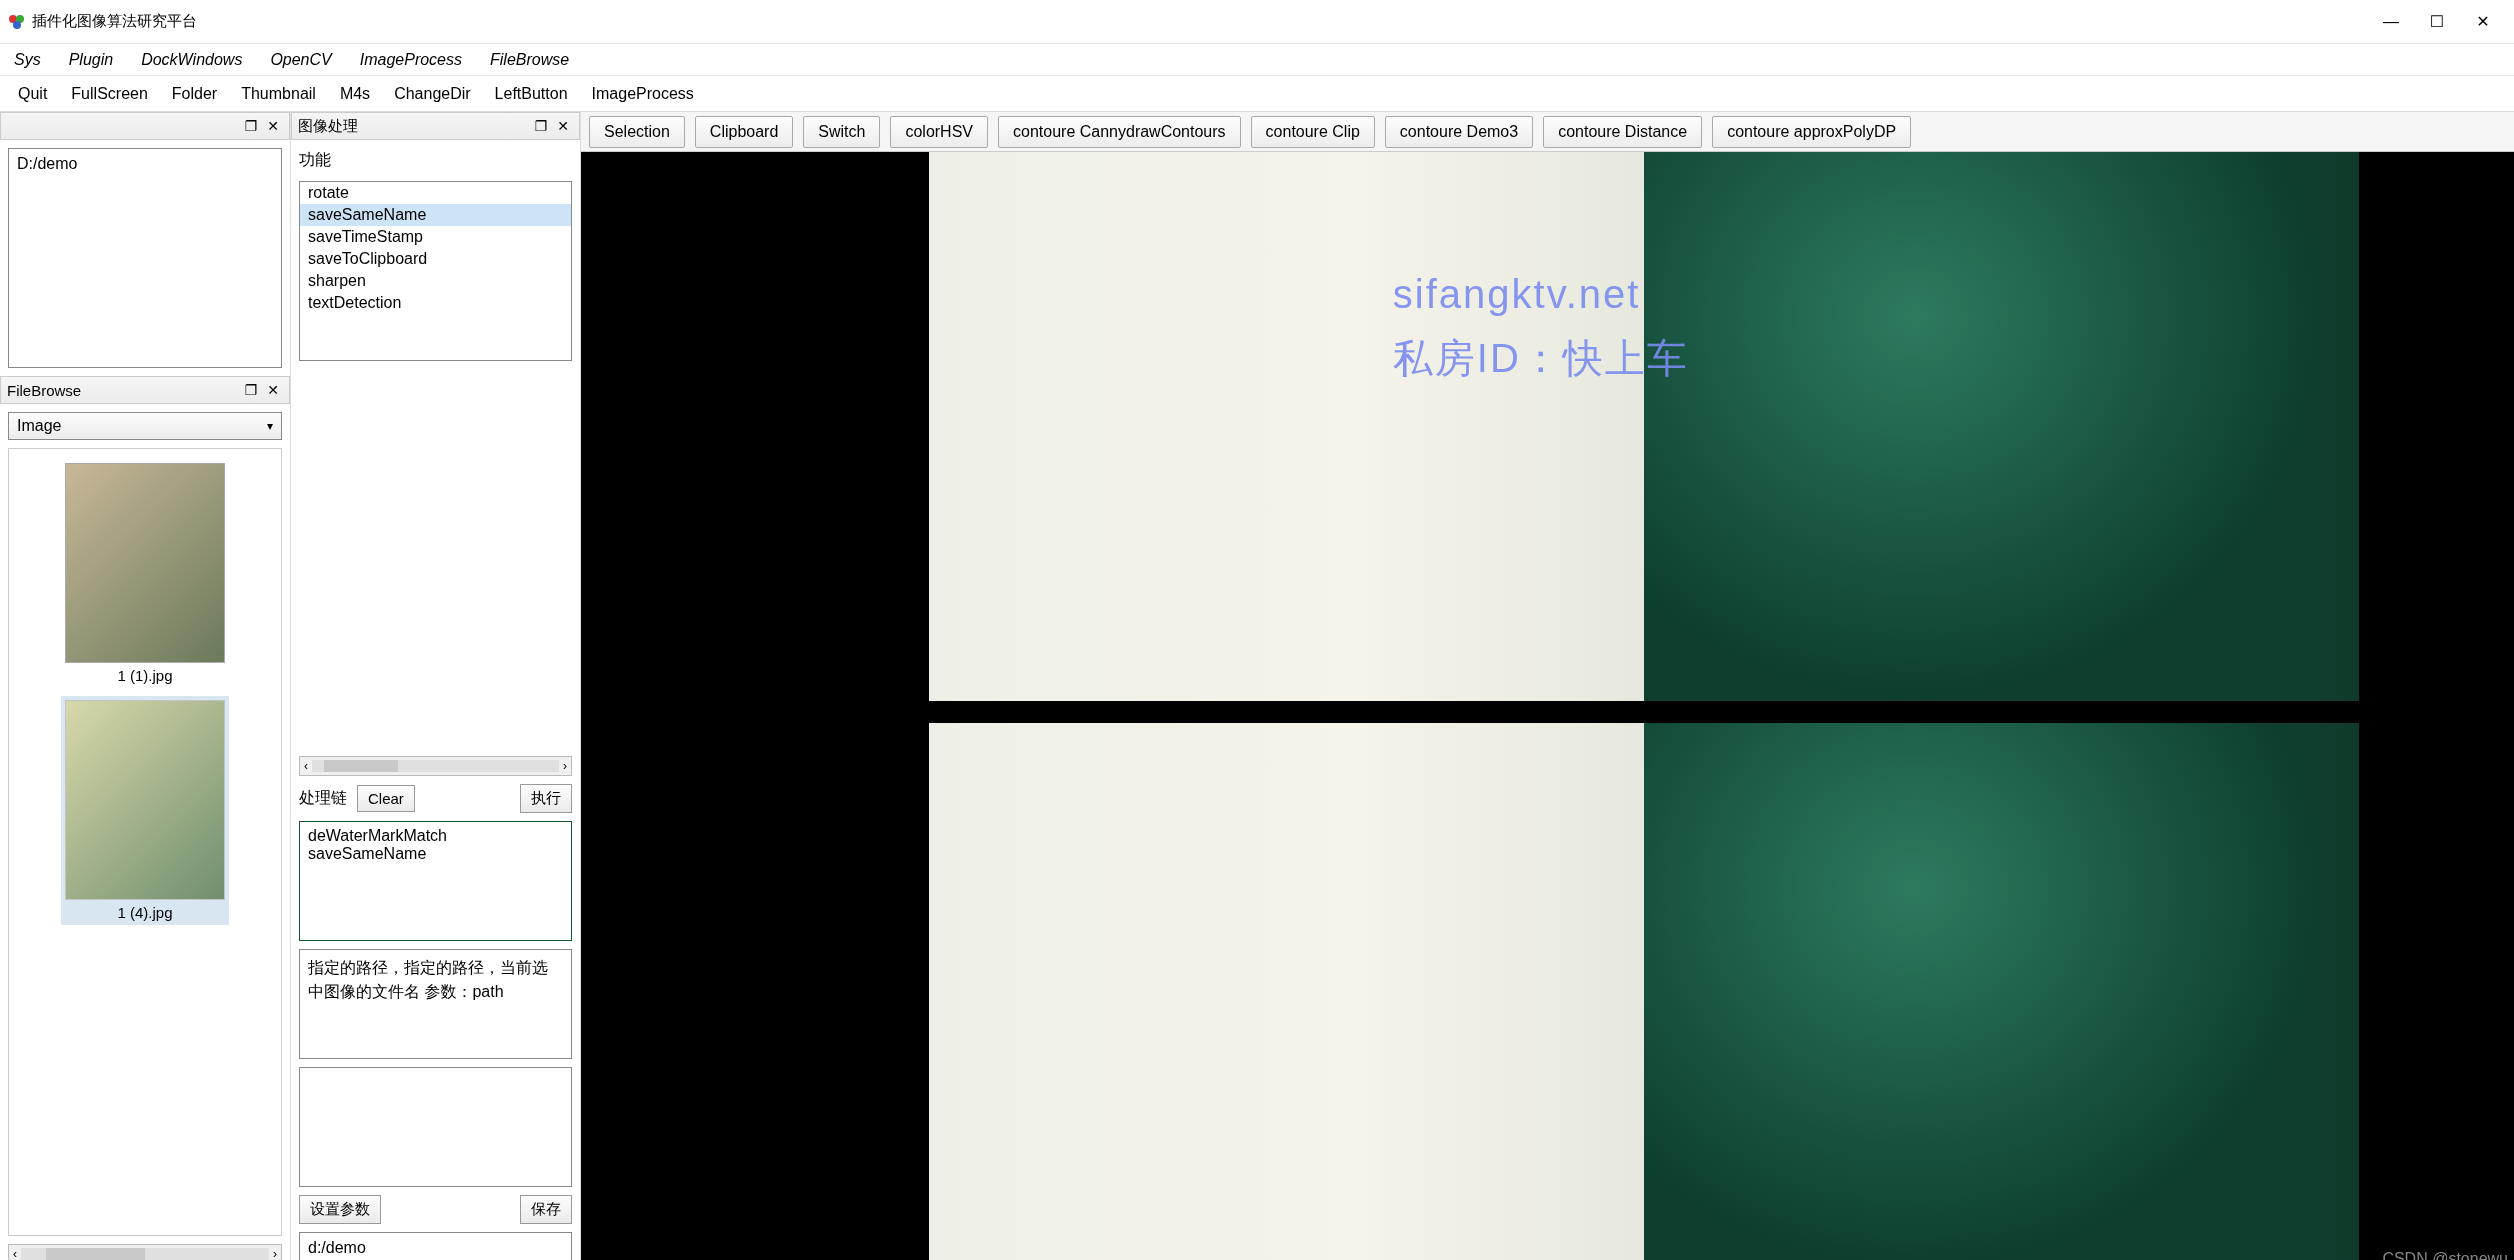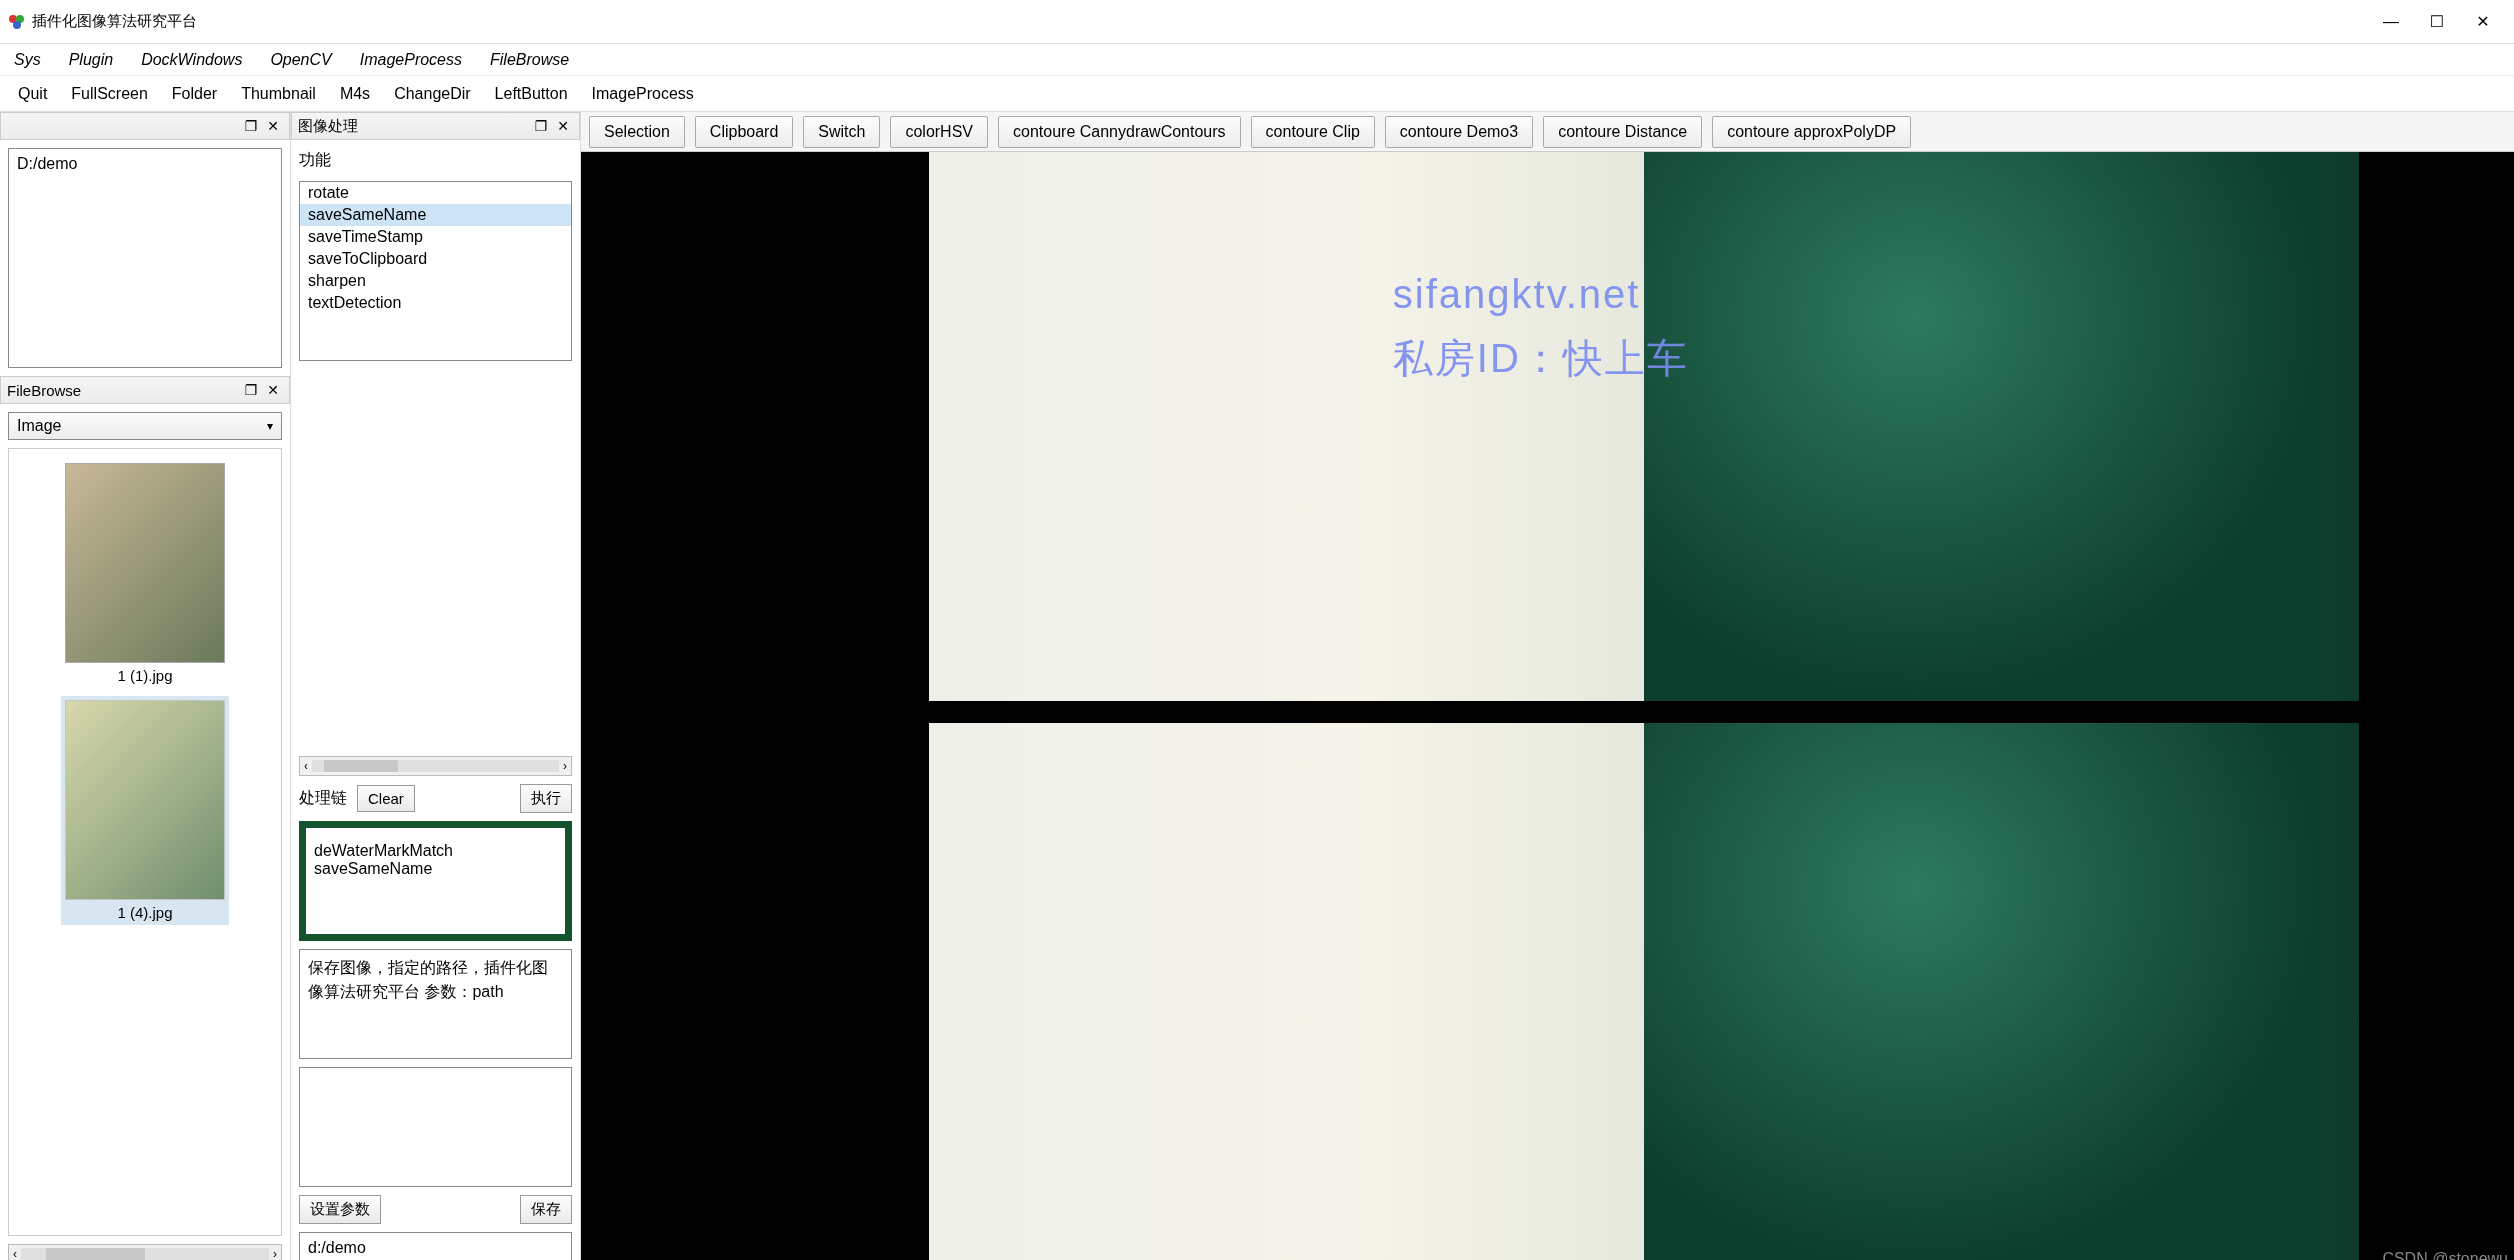--- a/index.html
+++ b/index.html
@@ -42,21 +42,21 @@
 .hscroll .thumb-bar{position:absolute; left:10%; width:40%; height:100%; background:#c8c8c8;}
 
 .section-label{font-size:16px; padding:2px 0;}
 .listbox { border:1px solid #888; background:#fff; font-size:16px; height:180px; overflow-y:scroll; }
 .listbox .item{ padding:2px 8px; }
 .listbox .item.selected{ background:#cde4f7; }
 
 .btn { border:1px solid #999; background:linear-gradient(#fdfdfd,#eaeaea); padding:4px 10px; font-size:15px; display:inline-block; }
 .btn-row{ display:flex; gap:10px; align-items:center;}
 
-.chain-box{ border:7px solid #14532d; background:#fff; padding:14px 8px; font-size:16px; height:120px;}
+.chain-box{ border:1px solid #14532d; background:#fff; padding:5px 8px; font-size:16px; height:120px;}
 .desc-box{ border:1px solid #888; background:#fff; padding:6px 8px; font-size:16px; height:110px; line-height:1.5;}
 .empty-box{ border:1px solid #888; background:#fff; height:120px;}
 .input-line{ border:1px solid #888; background:#fff; padding:6px 8px; font-size:16px;}
 
 .tab-strip{ height:40px; background:#f5f5f5; border-bottom:1px solid #ccc; display:flex; align-items:center; gap:10px; padding:0 8px; overflow:hidden; flex-wrap:nowrap;}
 .tab{ border:1px solid #aaa; background:linear-gradient(#fdfdfd,#ececec); padding:6px 14px; font-size:16px; white-space:nowrap; border-radius:2px;}
 
 .view-area{ flex:1; background:#000; display:flex; flex-direction:column; gap:22px; padding:0;}
 .view-half{ flex:1; background:#000; position:relative; overflow:hidden;}
 .view-half .photo{ position:absolute; left:18%; right:8%; top:0; bottom:0; background:linear-gradient(90deg,#eef0e8 0%, #f5f3ea 30%, #dfe3d8 60%, #1f5a46 70%, #0e3a2a 100%);} 
@@ -178,21 +178,21 @@
       <div class="btn-row">
         <span class="section-label">处理链</span>
         <span class="btn">Clear</span>
         <span class="btn" style="margin-left:auto;">执行</span>
       </div>
       <div class="chain-box" id="chain-list">
           <div>deWaterMarkMatch</div>
           <div>saveSameName</div>
         </div>
 
-      <div class="desc-box">保存图像，指定的路径，插件化图像算法研究平台 参数：path</div>
+      <div class="desc-box">指定的路径，指定的路径，当前选中图像的文件名 参数：path</div>
       <div class="empty-box"></div>
 
       <div class="btn-row">
         <span class="btn">设置参数</span>
         <span class="btn" style="margin-left:auto;">保存</span>
       </div>
       <div class="input-line">d:/demo</div>
     </div>
   </div>
 

